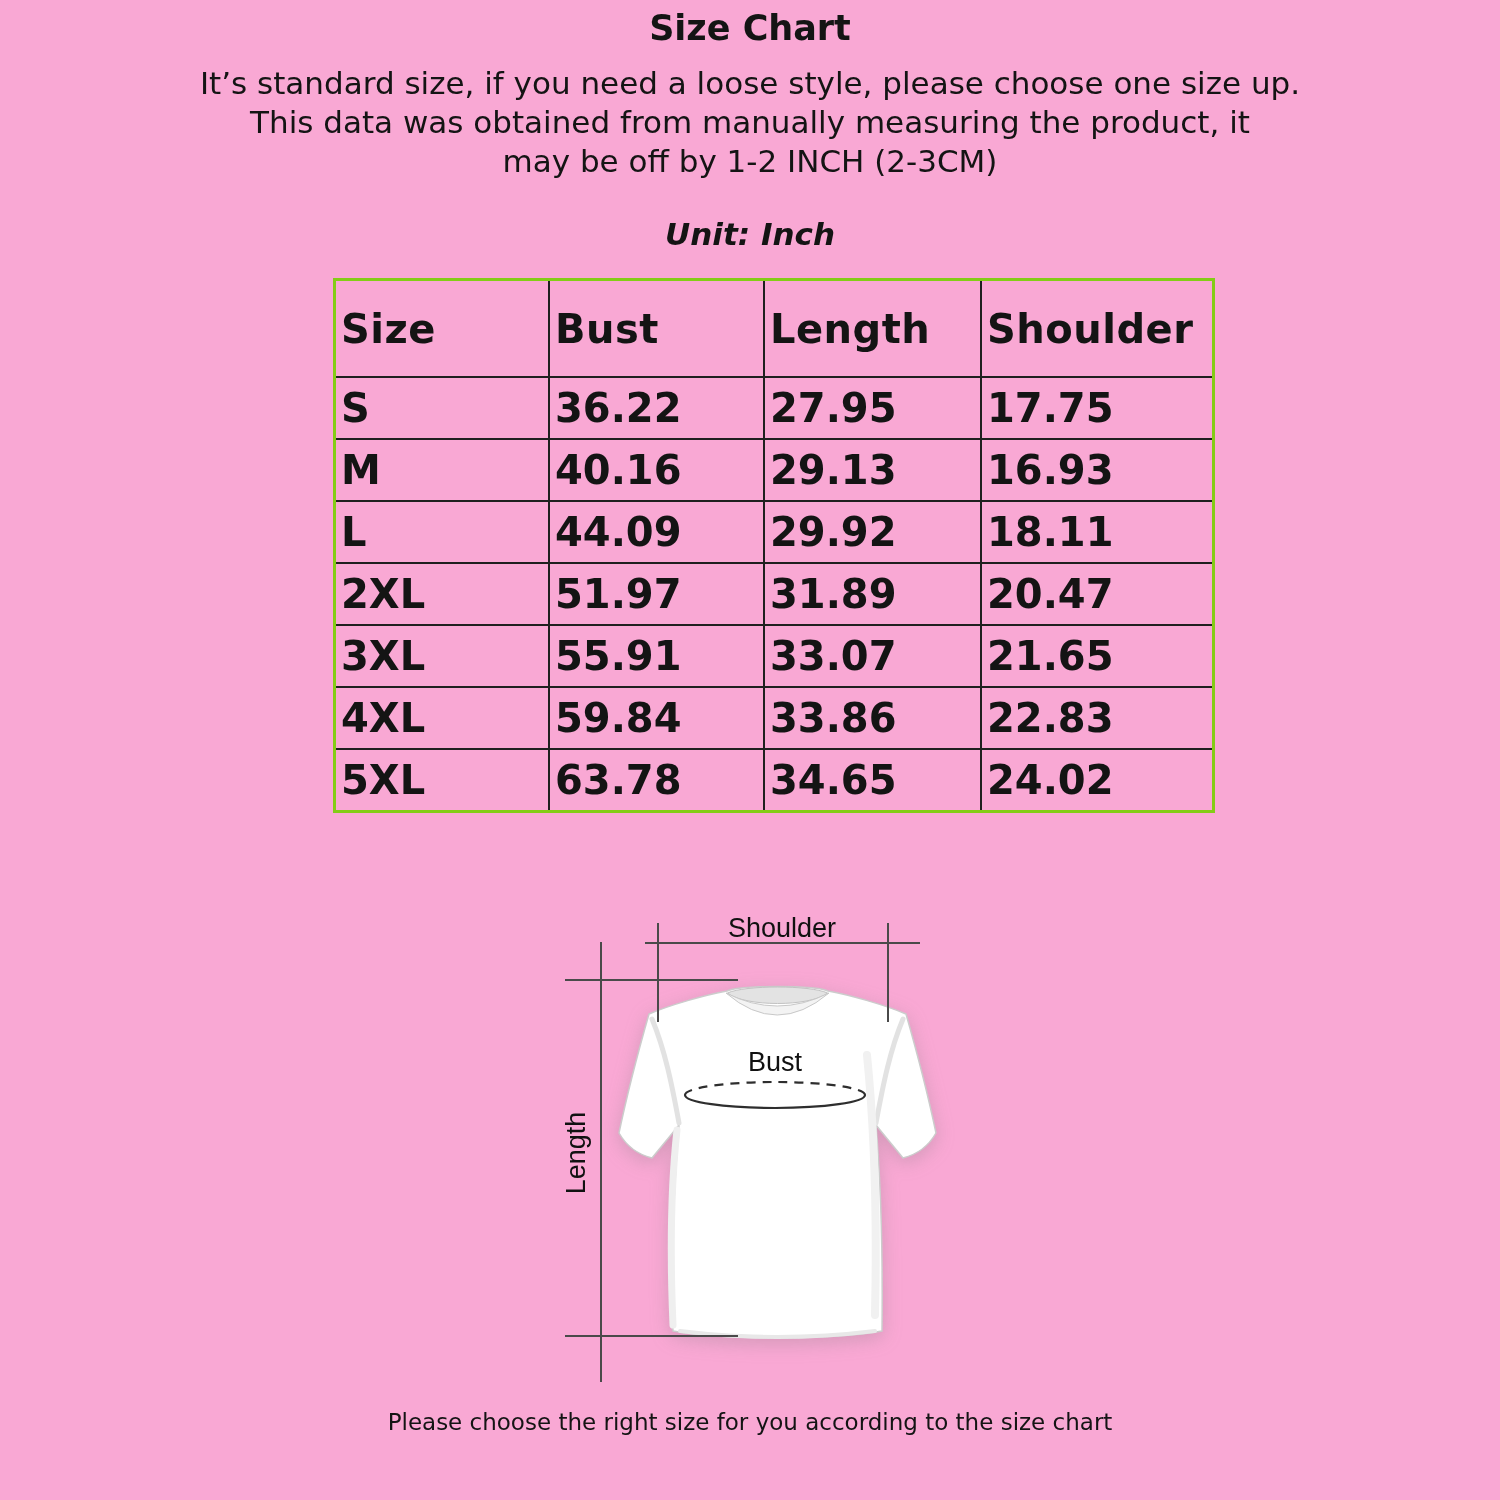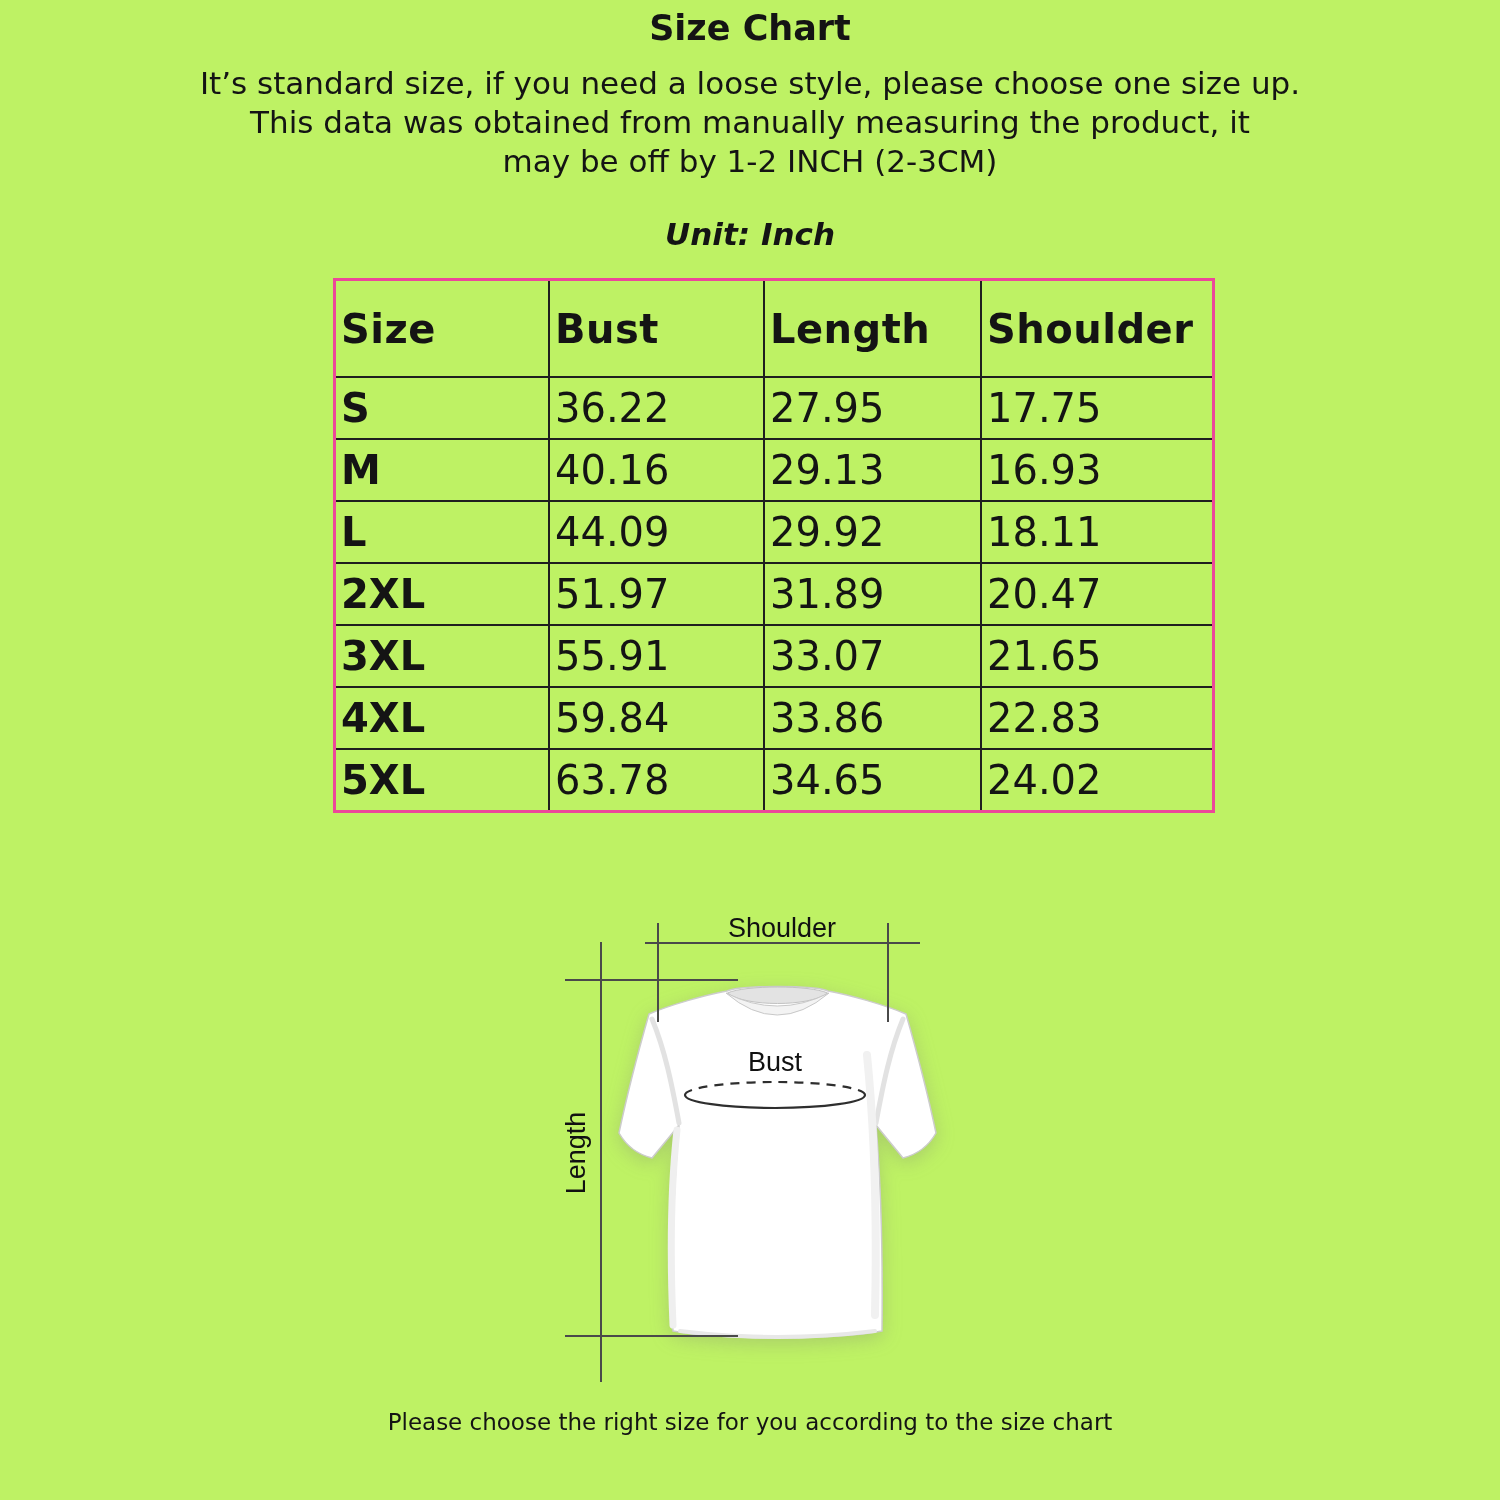--- a/index.html
+++ b/index.html
@@ -1,57 +1,57 @@
 <!DOCTYPE html>
 <html><head>
 <meta charset="utf-8">
 <style>
   html, body { margin: 0; padding: 0; background: #ffffff; }
   .canvas {
     position: relative;
     width: 1500px;
     height: 1500px;
-    background: #bef264;
+    background: #f9a8d4;
     font-family: "DejaVu Sans", "Liberation Sans", sans-serif;
     color: #141414;
     overflow: hidden;
   }
   .page-title {
     position: absolute; top: 8px; left: 0; width: 100%;
     text-align: center; font-size: 35px; font-weight: 700;
   }
   .description {
     position: absolute; top: 64px; left: 0; width: 100%;
     text-align: center; font-size: 31px; line-height: 39px; font-weight: 400;
   }
   .unit-label {
     position: absolute; top: 216px; left: 0; width: 100%;
     text-align: center; font-size: 31px; font-weight: 700; font-style: italic;
   }
   table.size-table {
     position: absolute; left: 333px; top: 278px;
     width: 850px; table-layout: fixed;
     border-collapse: collapse;
-    border: 3px solid #ec4899;
+    border: 3px solid #84cc16;
   }
   .size-table th, .size-table td {
     border: 2px solid #1f1f1f;
     text-align: left;
     padding: 0 4px 0 5px;
     vertical-align: middle;
     overflow: hidden;
     white-space: nowrap;
   }
   .size-table th {
     height: 95px;
     font-size: 40px;
     font-weight: 800;
     letter-spacing: 0.5px;
   }
-  .size-table td { height: 60px; font-size: 40px; font-weight: 400; }
+  .size-table td { height: 60px; font-size: 40px; font-weight: 700; }
   .size-table td.size-col { font-weight: 700; }
   .size-table th:nth-child(1), .size-table td:nth-child(1) { width: 203px; }
   .size-table th:nth-child(2), .size-table td:nth-child(2) { width: 204px; }
   .size-table th:nth-child(3), .size-table td:nth-child(3) { width: 206px; }
   .size-table th:nth-child(4), .size-table td:nth-child(4) { width: 221px; }
   .footer-note {
     position: absolute; top: 1400px; left: 0; width: 100%;
     text-align: center; font-size: 23px; line-height: 45px; font-weight: 400;
   }
   svg.diagram { position: absolute; left: 545px; top: 895px; width: 460px; height: 495px; }

